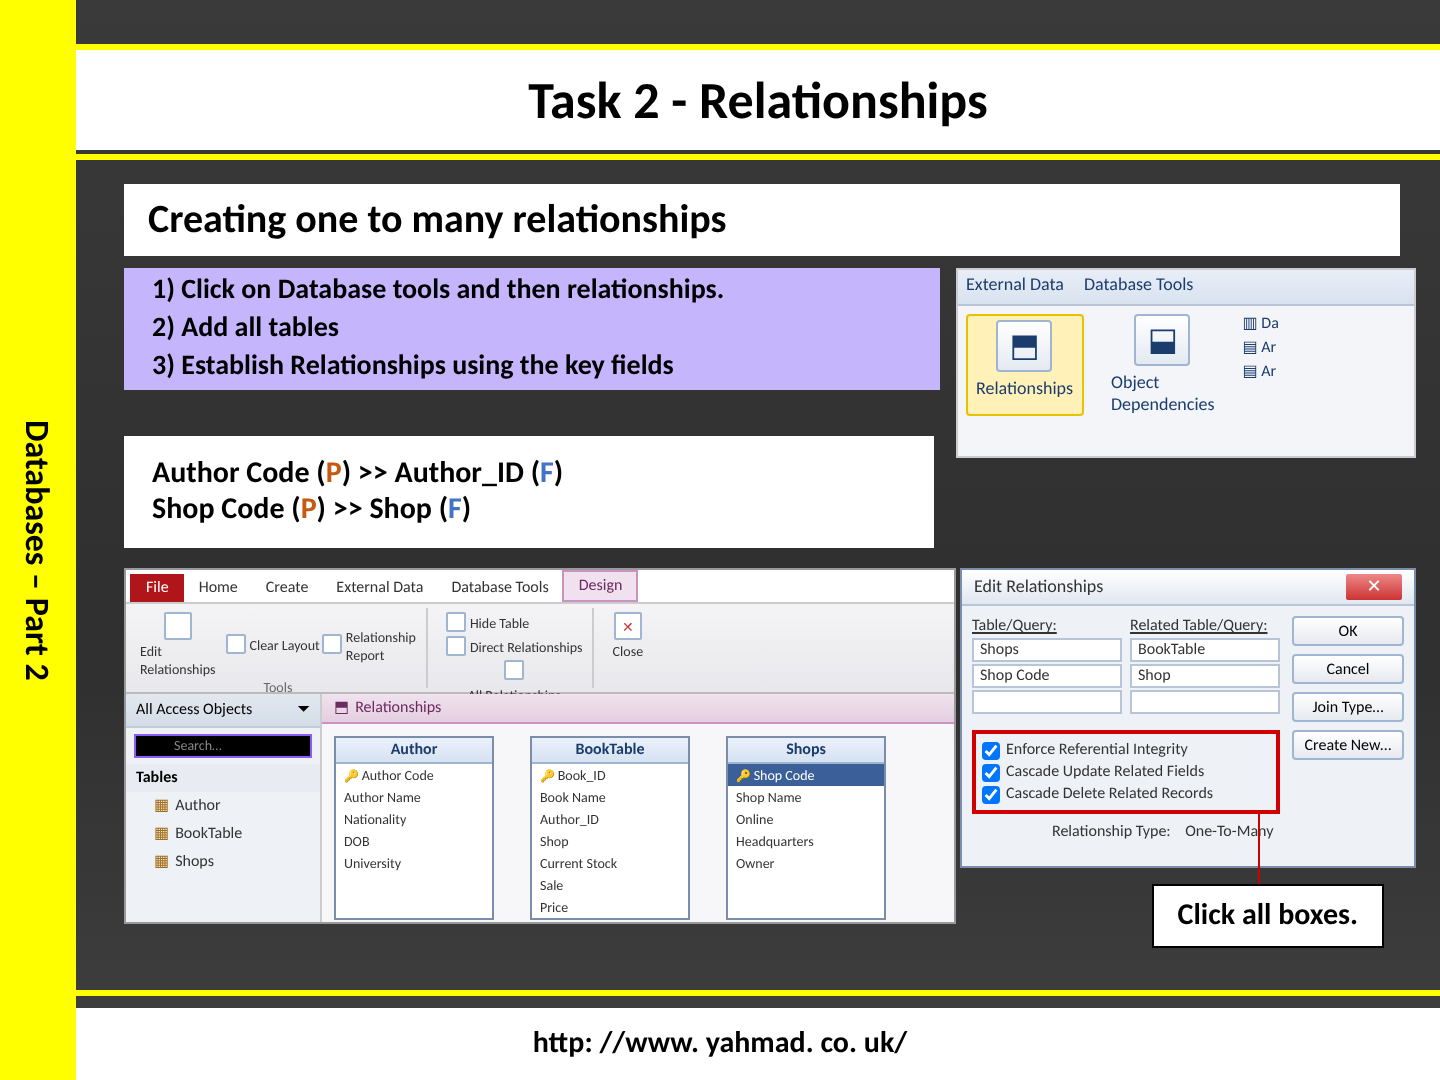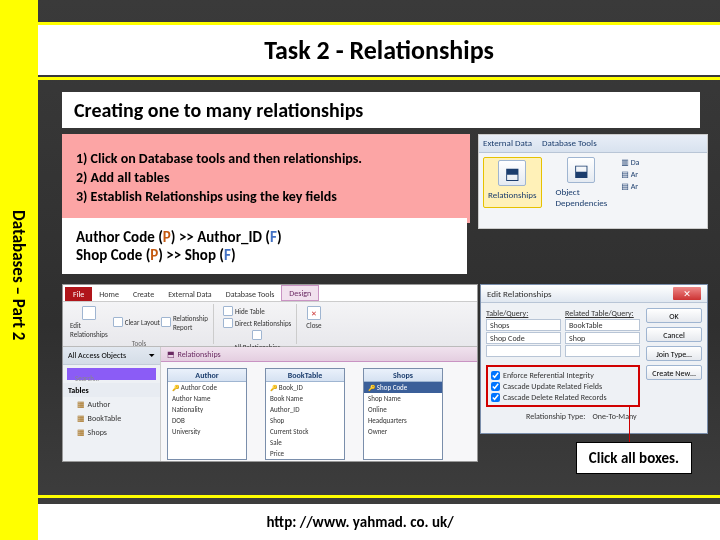--- a/index.html
+++ b/index.html
@@ -69,22 +69,22 @@
     font-weight: bold;
     font-size: 20px;
     z-index: 4;
     color: #000;
   }
   .instructions {
     position: absolute;
     left: 62px;
     top: 134px;
     width: 408px;
-    background: #fca5a5;
-    padding: 16px 14px;
+    background: #c4b5fd;
+    padding: 2px 14px;
     font-size: 14px;
     font-weight: bold;
     z-index: 4;
   }
   .instructions .line { margin-bottom: 2px; }
   .mapping {
     position: absolute;
     left: 62px;
     top: 218px;
     width: 405px;
@@ -213,23 +213,23 @@
   .acc-panehdr {
     font-size: 8px;
     padding: 3px 5px;
     background: linear-gradient(#e2e8f0,#d4dde7);
     border-bottom: 1px solid #c2cdd8;
     display: flex; justify-content: space-between;
   }
   .acc-search {
     margin: 3px 4px;
     height: 12px;
-    background: #4c1d95;
-    border: 6px solid #8b5cf6;
-    font-size: 7px; color: #888; padding: 0 2px;
+    background: #000000;
+    border: 1px solid #8b5cf6;
+    font-size: 7px; color: #888; padding: 0 19px;
   }
   .acc-hdr2 { font-size: 8px; padding: 2px 5px; font-weight: bold; background: #e8ecf2; }
   .acc-obj { font-size: 8px; padding: 2px 5px 2px 14px; color: #333; display: flex; align-items: center; gap: 3px; }
   .acc-obj::before { content: "▦"; color: #a36b14; font-size: 8px; }
   .acc-main {
     position: absolute;
     left: 98px; right: 0; top: 62px; bottom: 0;
     background: #f7f7f9;
   }
   .acc-tabhdr {

